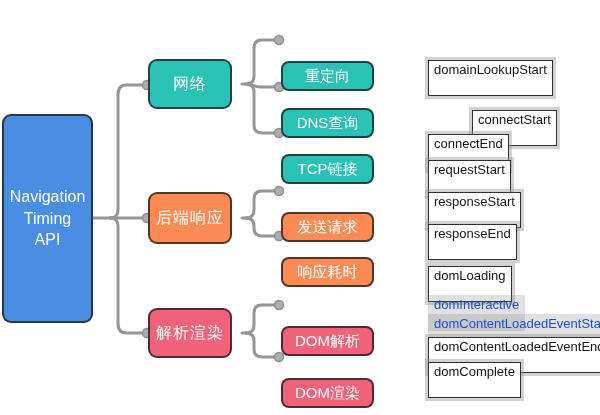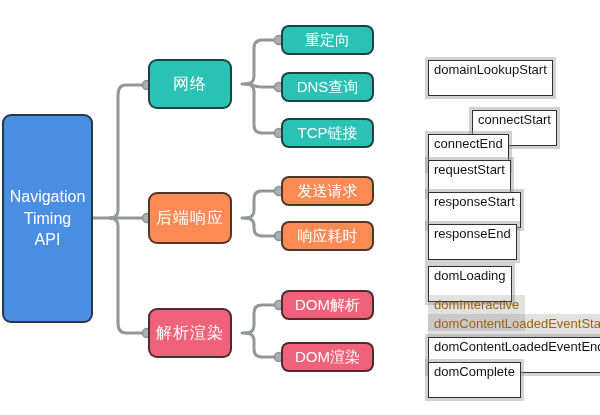--- a/index.html
+++ b/index.html
@@ -31,21 +31,21 @@
     background: var(--blue);
     font-size: 16px;
     line-height: 1.35;
     white-space: pre-line;
   }
   .branch { left: 148px; width: 84px; font-size: 16px; letter-spacing: 1px; }
   .branch-0 { top: 59px;  height: 50px; background: var(--teal); }
   .branch-1 { top: 192px; height: 52px; background: var(--orange); }
   .branch-2 { top: 308px; height: 50px; background: var(--pink); }
 
-  .child { left: 281px; width: 93px; height: 30px; font-size: 15px; border-radius: 8px; }
+  .child { left: 281px; width: 93px; height: 30px; font-size: 15px; border-radius: 8px; margin-top: 36px; }
   .child.teal   { background: var(--teal); }
   .child.orange { background: var(--orange); }
   .child.pink   { background: var(--pink); }
   .child-0 { top: 25px; }
   .child-1 { top: 72px; }
   .child-2 { top: 118px; }
   .child-3 { top: 176px; }
   .child-4 { top: 221px; }
   .child-5 { top: 290px; }
   .child-6 { top: 342px; }
@@ -59,21 +59,21 @@
     border: 1px solid #2f2f2f;
     color: #141414;
     font-size: 13px;
     line-height: 16px;
     white-space: nowrap;
     box-shadow: 0 0 0 3px rgba(155,155,155,0.45);
   }
   .api-label.faded {
     background: rgba(120,120,120,0.22);
     border-color: transparent;
-    color: #a16207;
+    color: #1d4ed8;
     box-shadow: none;
   }
   .lbl-0  { top: 60px; }
   .lbl-1  { top: 89px; }
   .lbl-2  { top: 110px; margin-left: 44px; }
   .lbl-3  { top: 134px; }
   .lbl-4  { top: 160px; }
   .lbl-5  { top: 192px; }
   .lbl-6  { top: 224px; }
   .lbl-7  { top: 266px; }

